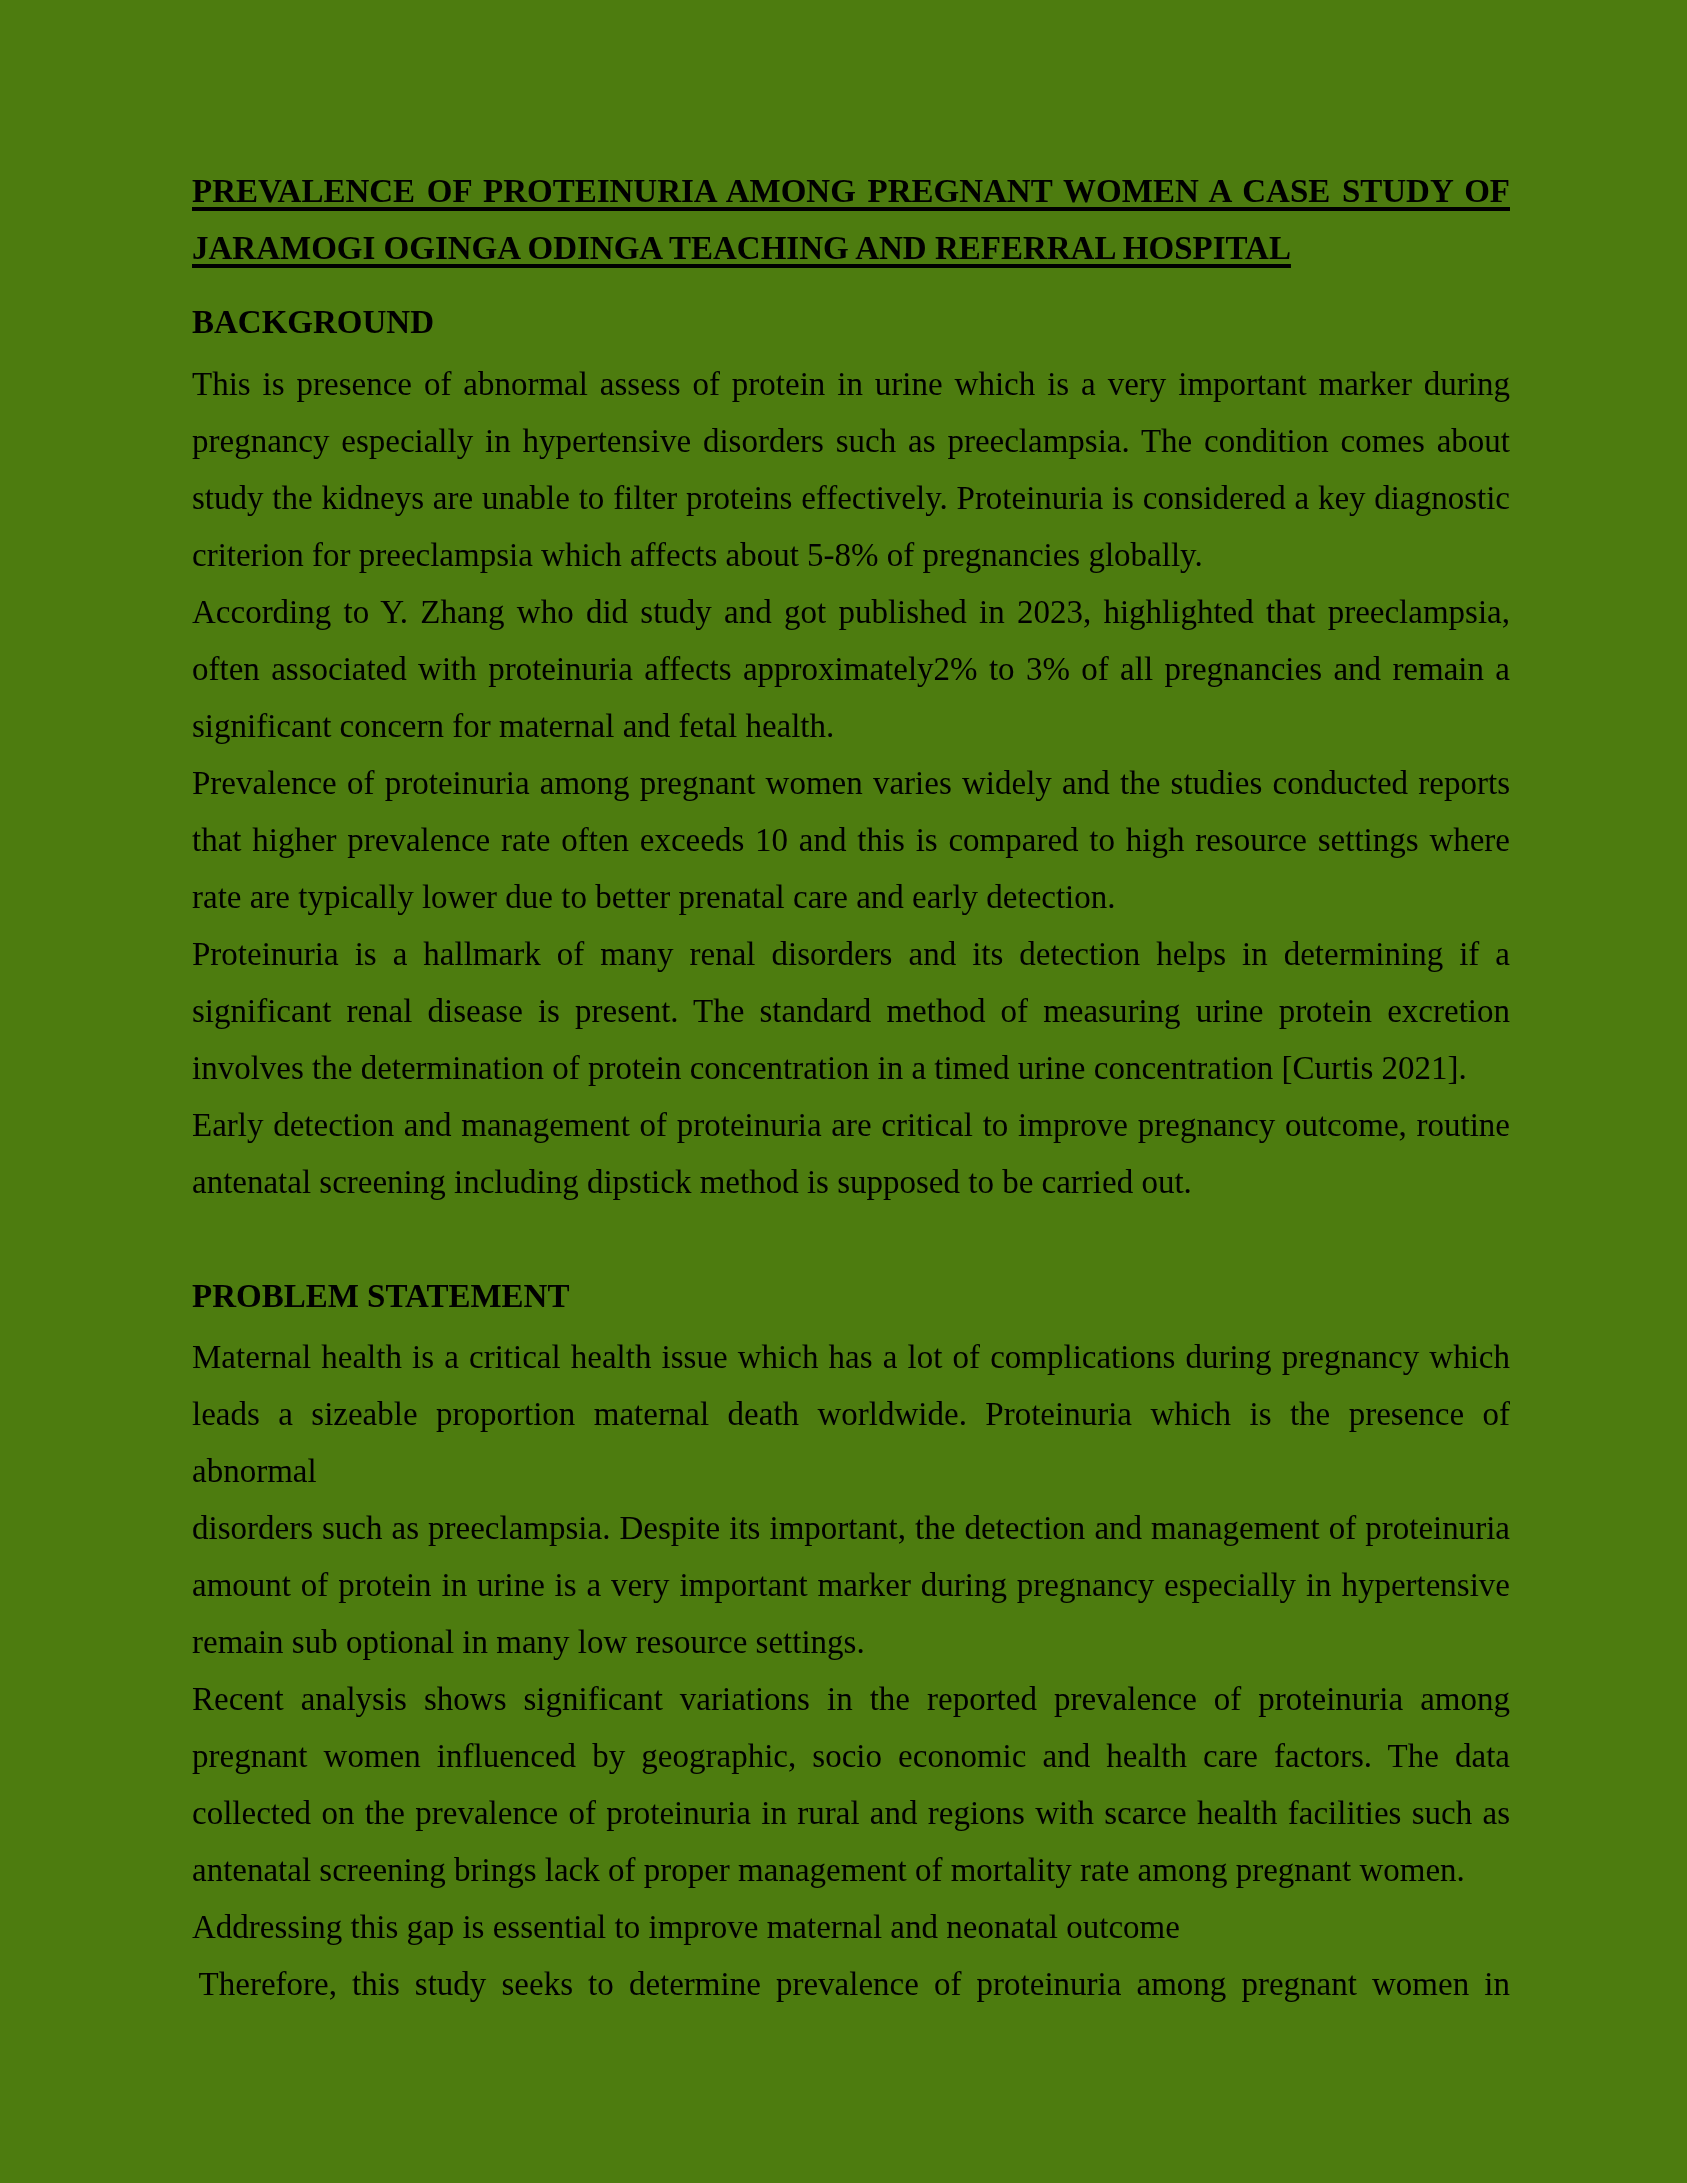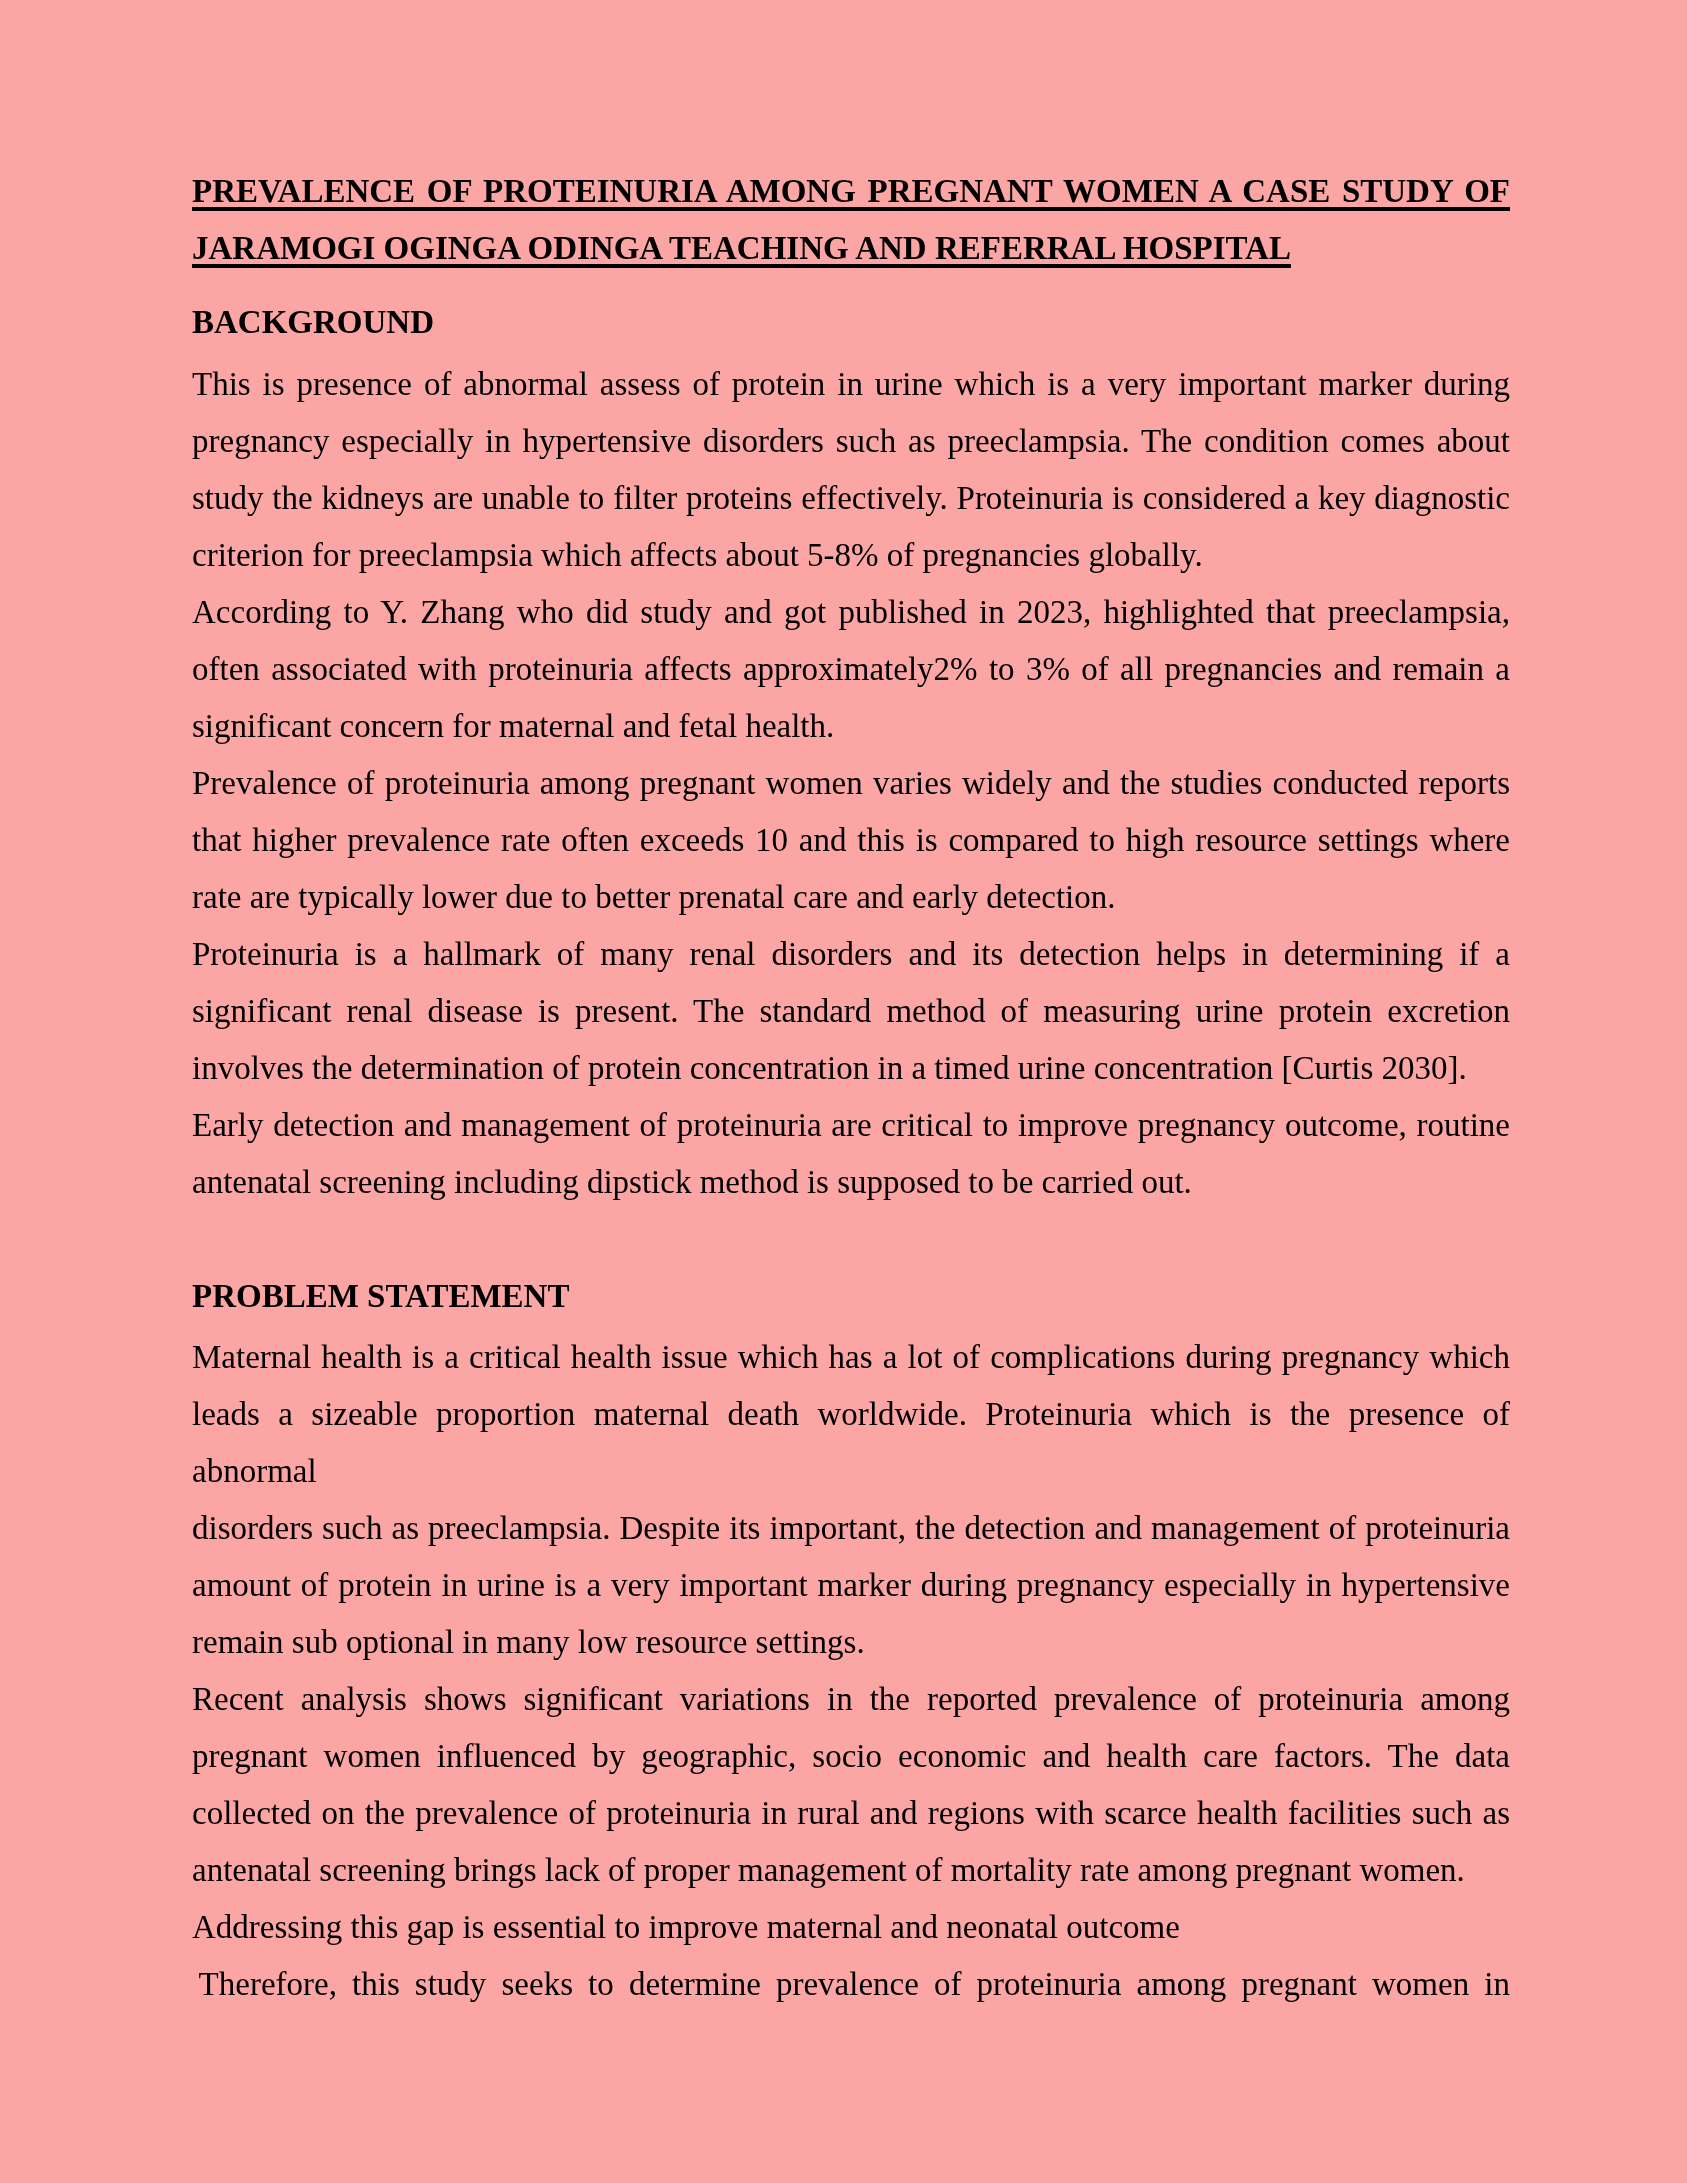--- a/index.html
+++ b/index.html
@@ -1,20 +1,20 @@
 <!DOCTYPE html>
 <html style="font-size:10.6px"><head>
 <meta charset="utf-8">
 <style>
   html, body { margin: 0; padding: 0; background: #ffffff; }
   .page {
     position: relative;
     width: 1687px;
     height: 2183px;
-    background: #fca5a5;
+    background: #4d7c0f;
     overflow: hidden;
   }
   .content {
     position: absolute;
     left: 192px;
     top: 163px;
     width: 1318px;
     font-family: "Liberation Serif", "DejaVu Serif", serif;
     font-size: 33px;
     color: #000000;
@@ -60,21 +60,21 @@
     <div class="line">According to Y. Zhang who did study and got published in 2023, highlighted that preeclampsia,</div>
     <div class="line">often associated with proteinuria affects approximately2% to 3% of all pregnancies and remain a</div>
     <div class="line last">significant concern for maternal and fetal health.</div>
 
     <div class="line">Prevalence of proteinuria among pregnant women varies widely and the studies conducted reports</div>
     <div class="line">that higher prevalence rate often exceeds 10 and this is compared to high resource settings where</div>
     <div class="line last">rate are typically lower due to better prenatal care and early detection.</div>
 
     <div class="line">Proteinuria is a hallmark of many renal disorders and its detection helps in determining if a</div>
     <div class="line">significant renal disease is present. The standard method of measuring urine protein excretion</div>
-    <div class="line last">involves the determination of protein concentration in a timed urine concentration [Curtis 2030].</div>
+    <div class="line last">involves the determination of protein concentration in a timed urine concentration [Curtis 2021].</div>
 
     <div class="line">Early detection and management of proteinuria are critical to improve pregnancy outcome, routine</div>
     <div class="line last">antenatal screening including dipstick method is supposed to be carried out.</div>
 
     <div class="blank"></div>
 
     <div class="line heading">PROBLEM STATEMENT</div>
     <div class="sp7"></div>
 
     <div class="line">Maternal health is a critical health issue which has a lot of complications during pregnancy which</div>

